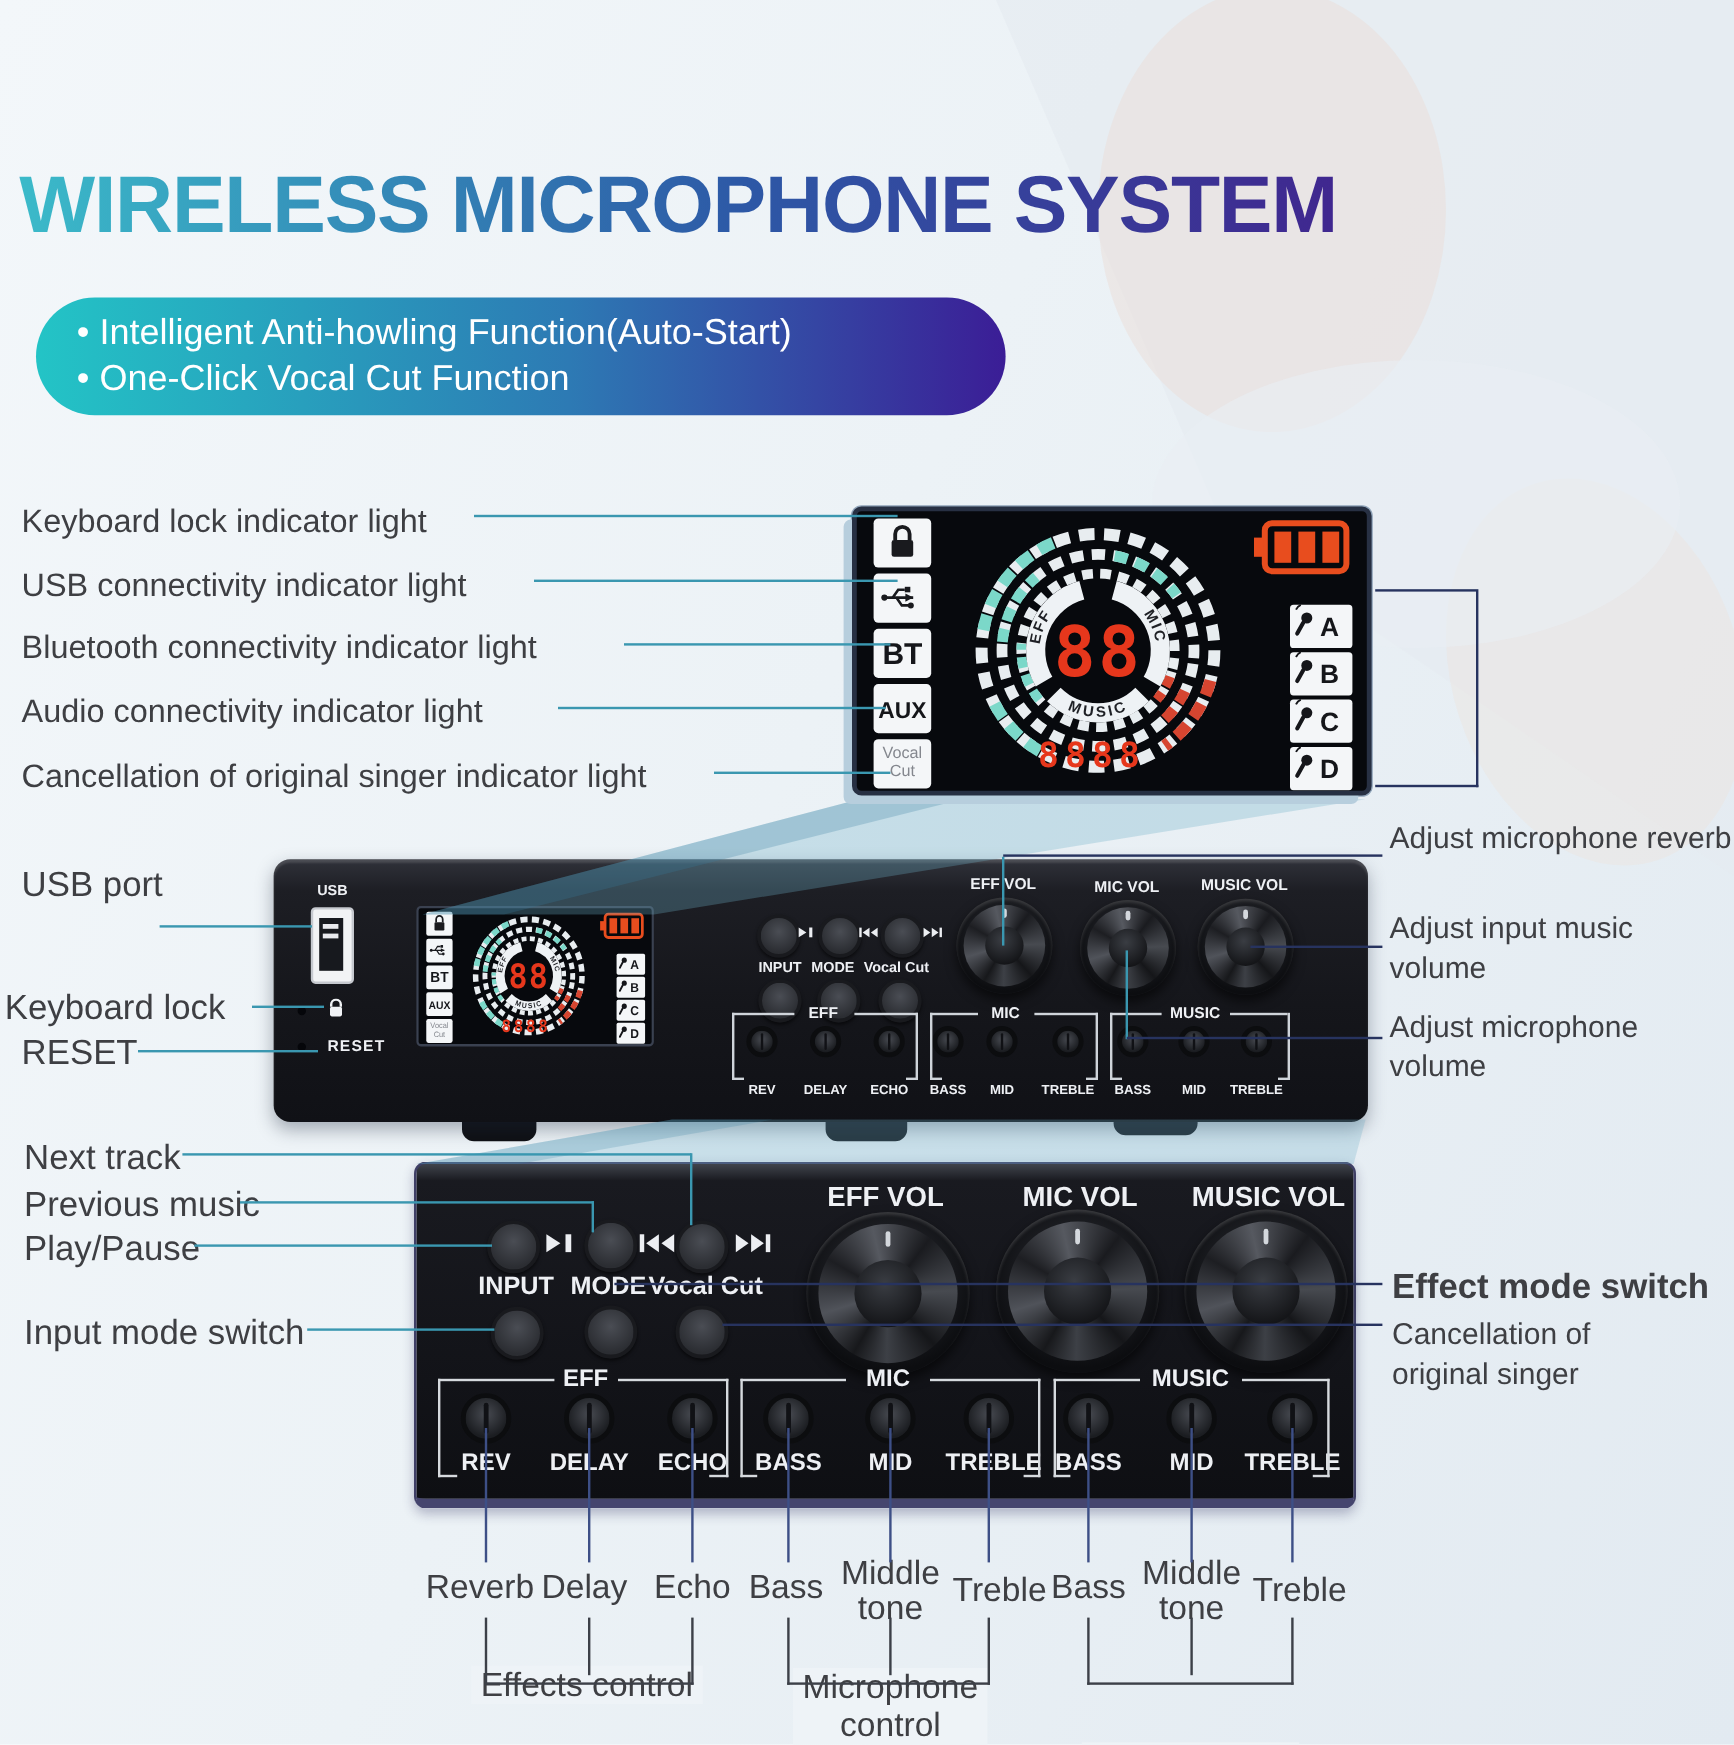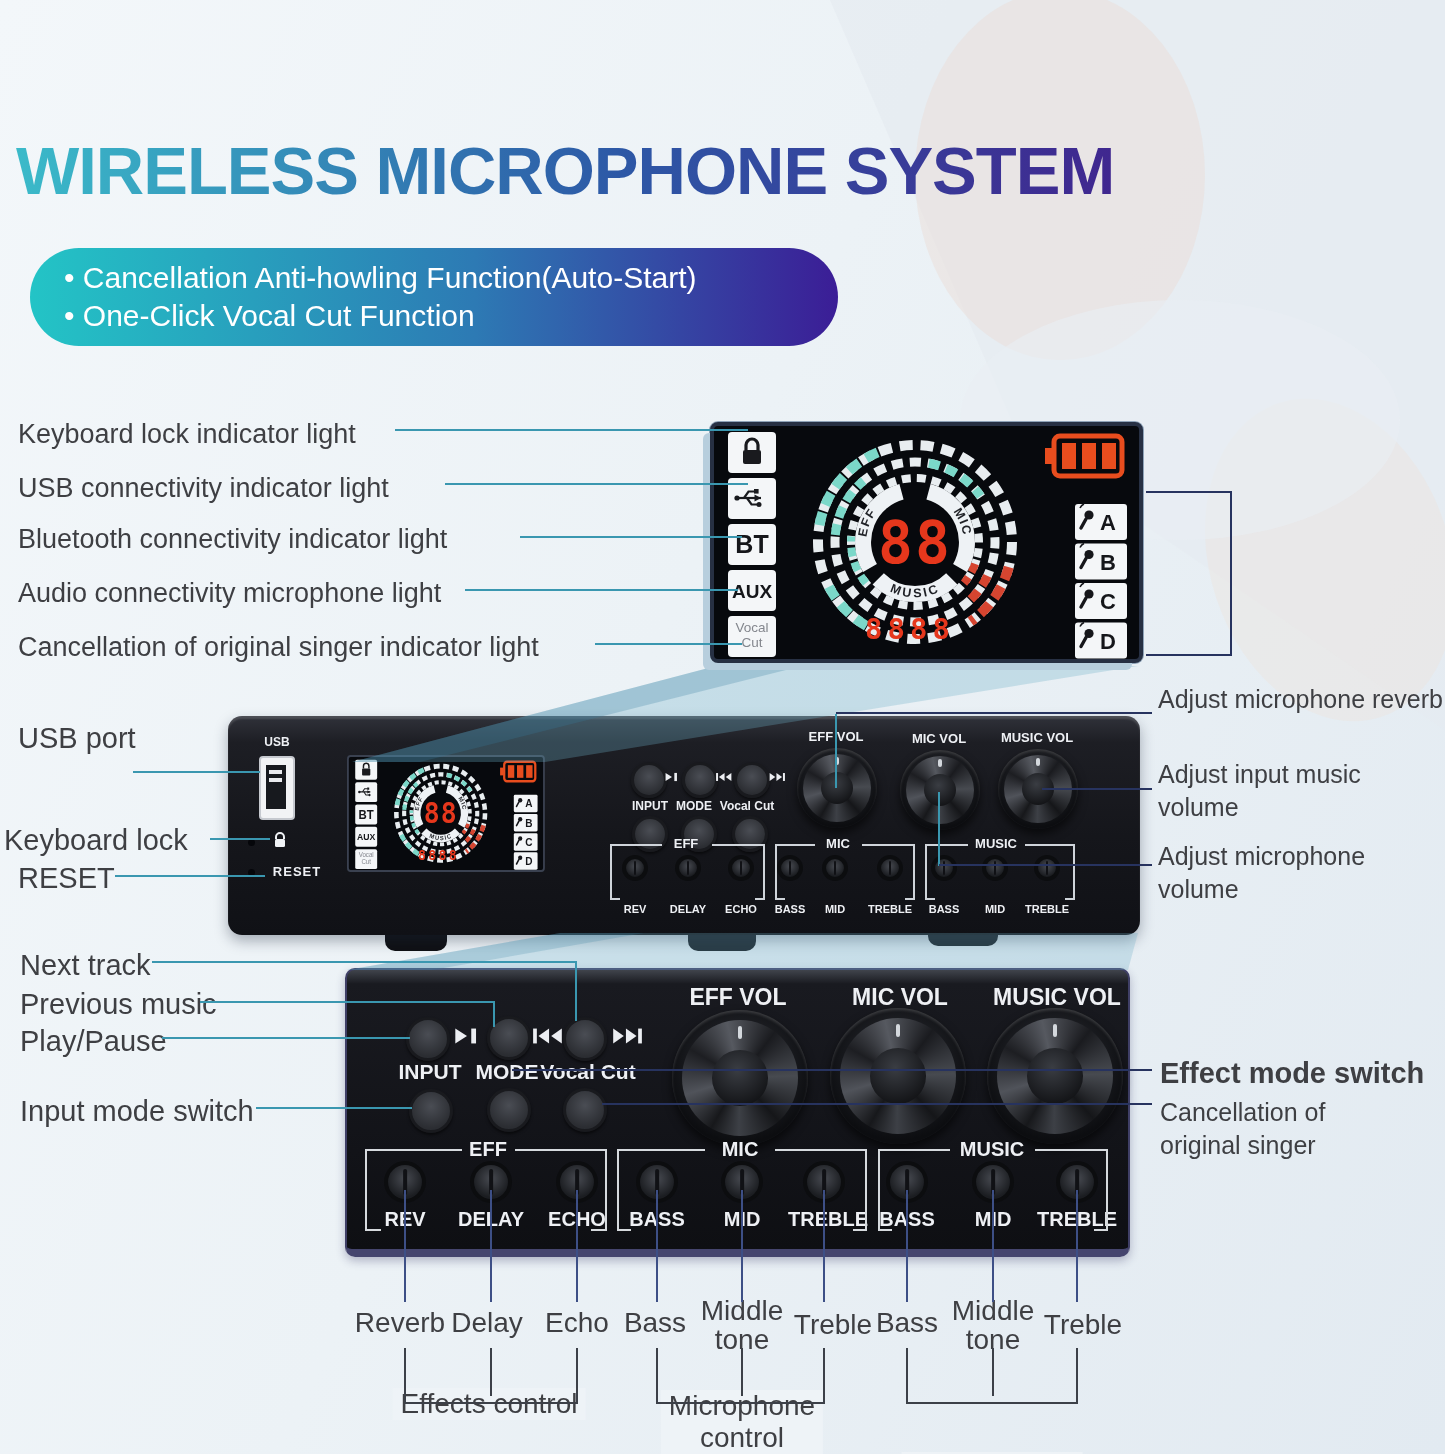--- a/index.html
+++ b/index.html
@@ -88,28 +88,28 @@
   <svg class="beams" width="1445" height="1454">
     <polygon points="716,666 1138,666 545,762 352,762" fill="rgba(110,175,200,0.30)"></polygon>
     <polygon points="716,666 802,666 420,762 352,762" fill="rgba(55,125,160,0.26)"></polygon>
     <polygon points="560,933 1138,933 1128,970 347,970" fill="rgba(110,175,200,0.28)"></polygon>
     <polygon points="560,933 644,933 432,970 347,970" fill="rgba(60,130,165,0.22)"></polygon>
   </svg>
 
   <div class="t2">WIRELESS MICROPHONE SYSTEM</div>
 
   <div class="pill">
-    <div>• Cancellation Anti-howling Function(Auto-Start)</div>
+    <div>• Intelligent Anti-howling Function(Auto-Start)</div>
     <div>• One-Click Vocal Cut Function</div>
   </div>
 
   <div class="ann" style="left:18px;top:419px;">Keyboard lock indicator light</div>
   <div class="ann" style="left:18px;top:473px;">USB connectivity indicator light</div>
   <div class="ann" style="left:18px;top:524px;">Bluetooth connectivity indicator light</div>
-  <div class="ann" style="left:18px;top:578px;">Audio connectivity microphone light</div>
+  <div class="ann" style="left:18px;top:578px;">Audio connectivity indicator light</div>
   <div class="ann" style="left:18px;top:632px;">Cancellation of original singer indicator light</div>
   <div class="lt" style="left:395px;top:429px;width:353px;height:2px;"></div>
   <div class="lt" style="left:445px;top:483px;width:303px;height:2px;"></div>
   <div class="lt" style="left:520px;top:536px;width:222px;height:2px;"></div>
   <div class="lt" style="left:465px;top:589px;width:273px;height:2px;"></div>
   <div class="lt" style="left:595px;top:643px;width:147px;height:2px;"></div>
 
   <div class="ln" style="left:1146px;top:491px;width:84px;height:2px;"></div>
   <div class="ln" style="left:1230px;top:491px;width:2px;height:165px;"></div>
   <div class="ln" style="left:1146px;top:654px;width:86px;height:2px;"></div>

